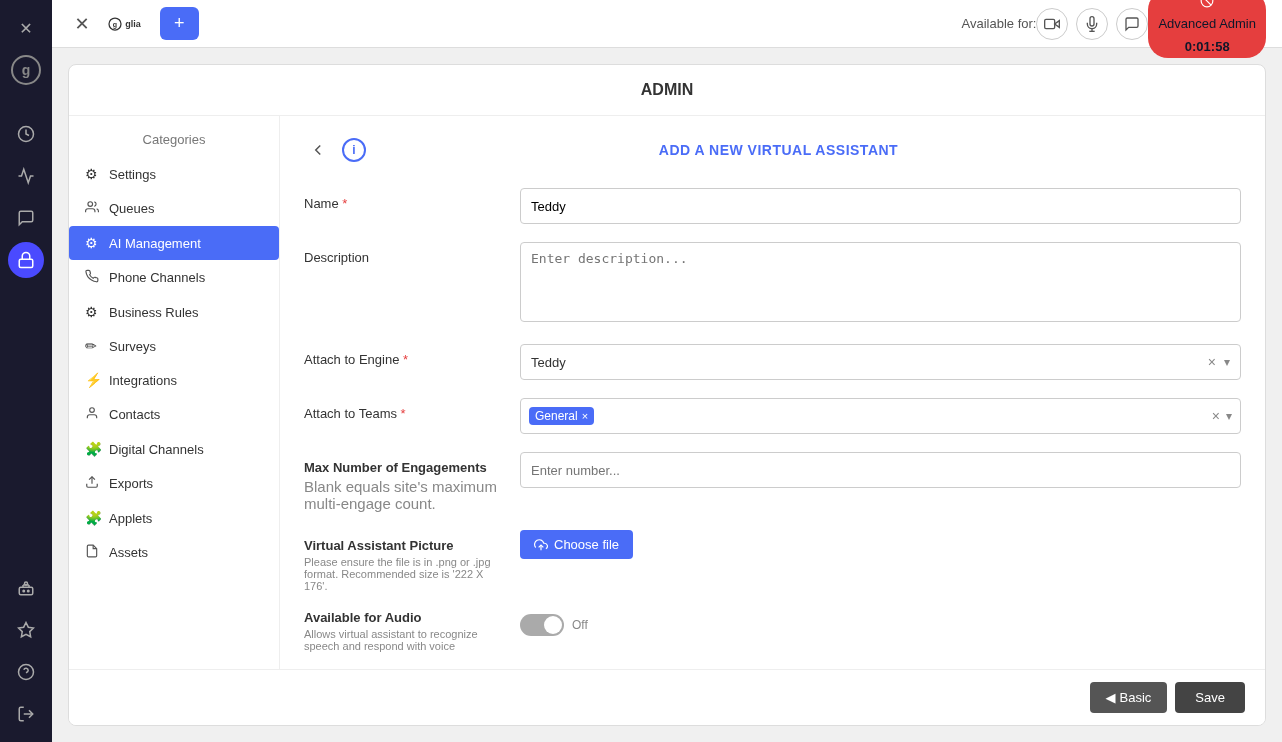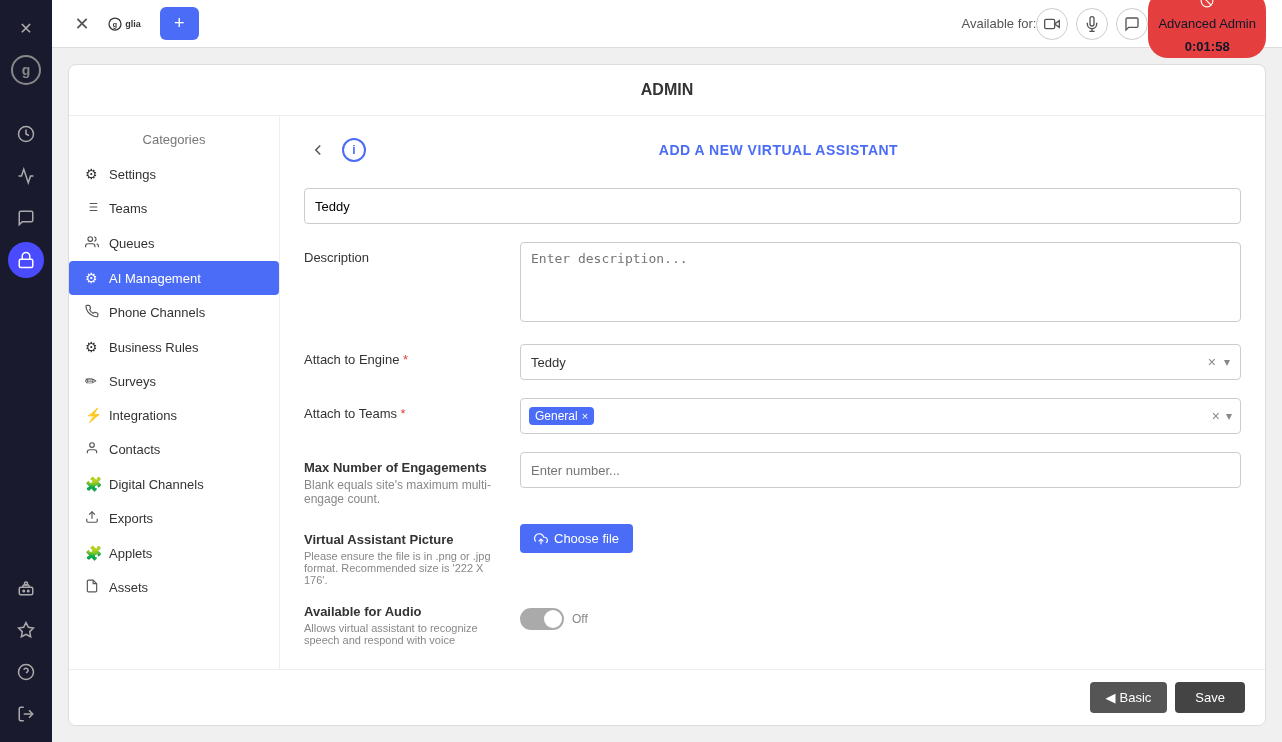--- a/index.html
+++ b/index.html
@@ -472,33 +472,20 @@
 
         <div class="categories-panel">
           <div class="categories-title">Categories</div>
           <div class="cat-item">
             <span class="cat-icon">⚙</span>
             <span>Settings</span>
           </div>
           <div class="cat-item">
             <span class="cat-icon">
               <svg width="14" height="14" viewBox="0 0 24 24" fill="none" stroke="#555" stroke-width="2">
-                  <line x1="8" y1="6" x2="21" y2="6"></line>
-                  <line x1="8" y1="12" x2="21" y2="12"></line>
-                  <line x1="8" y1="18" x2="21" y2="18"></line>
-                  <line x1="3" y1="6" x2="3.01" y2="6"></line>
-                  <line x1="3" y1="12" x2="3.01" y2="12"></line>
-                  <line x1="3" y1="18" x2="3.01" y2="18"></line>
-                </svg>
-            </span>
-            <span>Teams</span>
-          </div>
-          <div class="cat-item">
-            <span class="cat-icon">
-              <svg width="14" height="14" viewBox="0 0 24 24" fill="none" stroke="#555" stroke-width="2">
                   <path d="M17 21v-2a4 4 0 0 0-4-4H5a4 4 0 0 0-4 4v2"></path>
                   <circle cx="9" cy="7" r="4"></circle>
                   <path d="M23 21v-2a4 4 0 0 0-3-3.87"></path>
                   <path d="M16 3.13a4 4 0 0 1 0 7.75"></path>
                 </svg>
             </span>
             <span>Queues</span>
           </div>
           <div class="cat-item active">
             <span class="cat-icon">⚙</span>
@@ -567,20 +554,24 @@
             <div class="back-btn">
               <svg width="18" height="18" viewBox="0 0 24 24" fill="none" stroke="#555" stroke-width="2">
                   <polyline points="15 18 9 12 15 6"></polyline>
                 </svg>
             </div>
             <div class="info-btn">i</div>
             <div class="form-title">ADD A NEW VIRTUAL ASSISTANT</div>
           </div>
 
           <div class="form-row">
+            <div class="form-label">
+              <span>Name</span>
+              <span class="required"> *</span>
+            </div>
             <div class="form-control">
               <input class="text-input" type="text" value="Teddy" style="">
             </div>
           </div>
 
           <div class="form-row">
             <div class="form-label">Description</div>
             <div class="form-control">
               <textarea class="textarea-input" placeholder="Enter description..." style=""></textarea>
             </div>
@@ -616,21 +607,21 @@
                 <div style="flex:1;"></div>
                 <span class="clear-x">×</span>
                 <span class="chevron">▾</span>
               </div>
             </div>
           </div>
 
           <div class="form-row">
             <div class="form-label">
               <div style="font-weight:600;">Max Number of Engagements</div>
-              <div class="sublabel" style="font-size:12px;color:#888;margin-top:3px;">Blank equals site's maximum multi-engage count.</div>
+              <div class="sublabel" style="font-size:15px;color:#888;margin-top:3px;">Blank equals site's maximum multi-engage count.</div>
             </div>
             <div class="form-control">
               <input class="number-input" type="number" placeholder="Enter number..." style="">
             </div>
           </div>
 
           <div class="form-row">
             <div class="form-label">
               <div style="font-weight:600;">Virtual Assistant Picture</div>
               <div class="sublabel" style="font-size:11px;color:#888;margin-top:3px;">Please ensure the file is in .png or .jpg format. Recommended size is '222 X 176'.</div>

